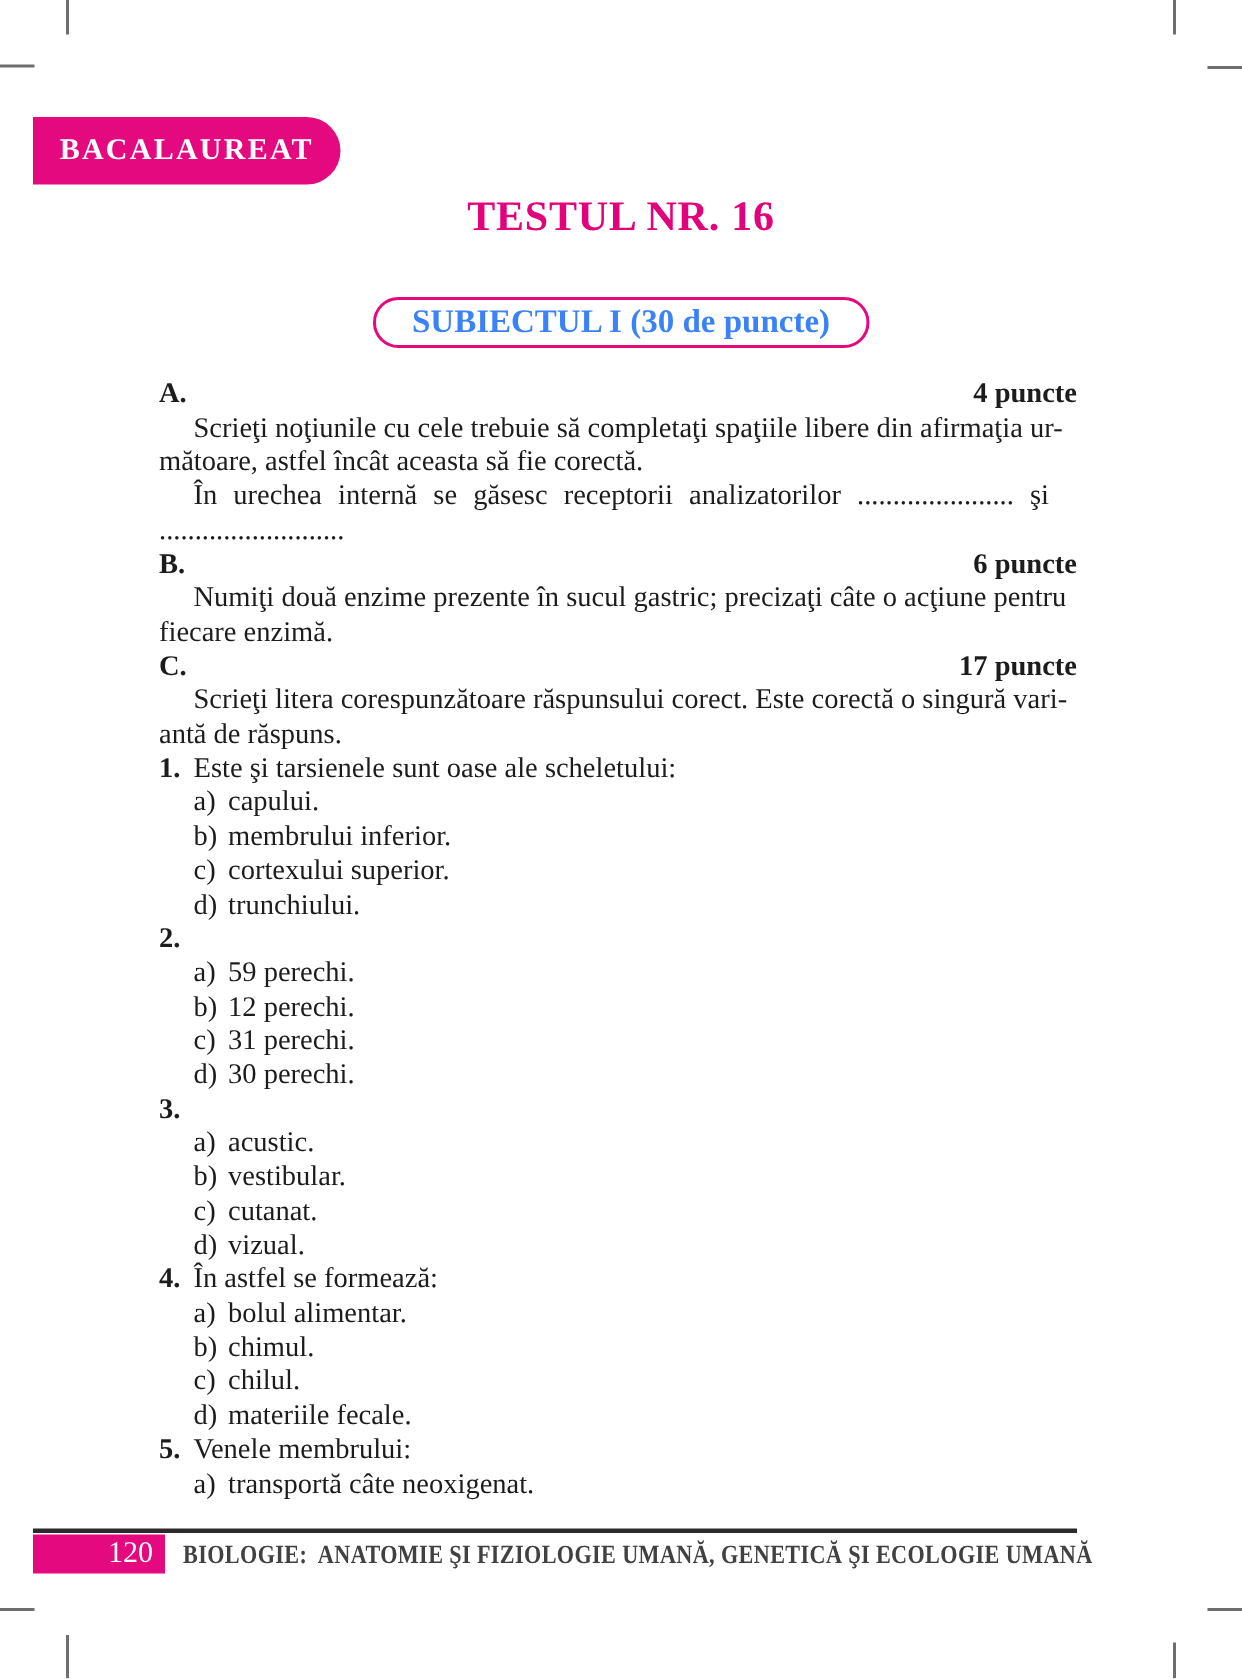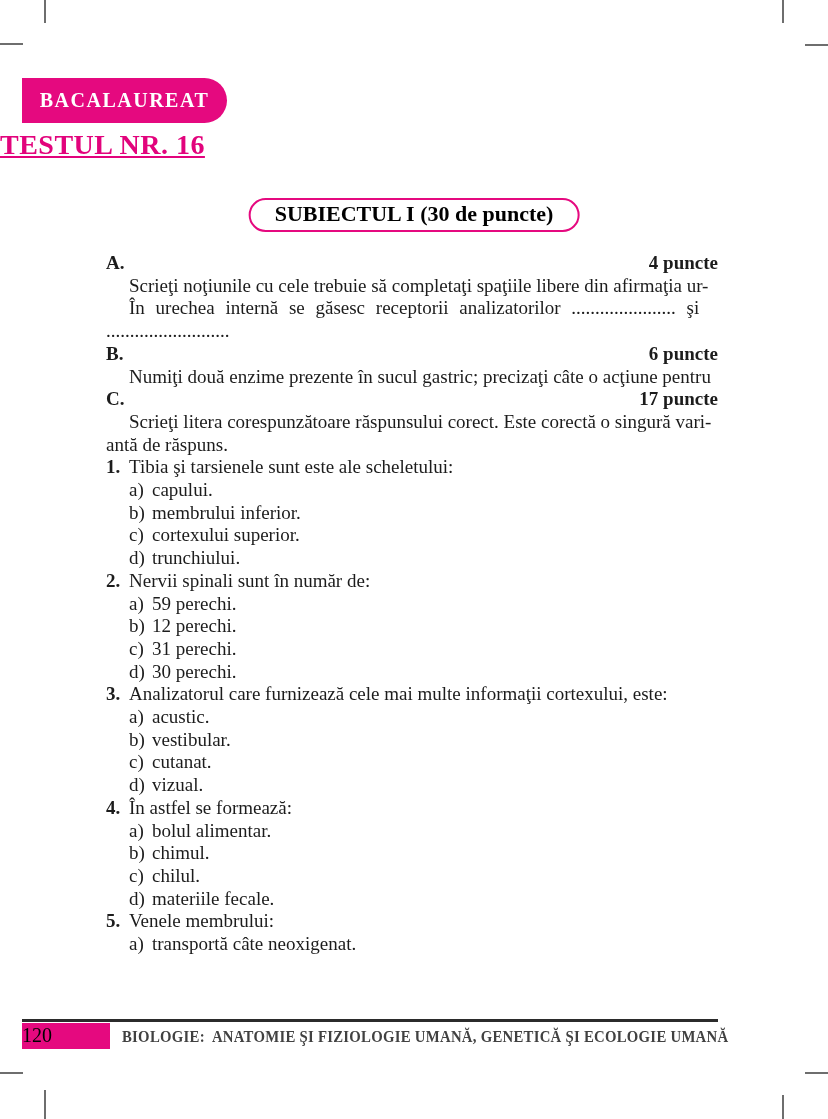--- a/index.html
+++ b/index.html
@@ -22,49 +22,49 @@
   
   .badge {
     position:absolute; left:22px; top:78px; width:205px; height:45px;
     border-radius:0 23px 23px 0;
     color:#fff; font-weight:bold; font-size:20px; letter-spacing:1.5px;
     line-height:45px; text-align:center; box-sizing:border-box;
   }
 
   
   .title {
-    position:absolute; left:0; top:129px; width:828px; text-align:left;
-    font-weight:bold; font-size:28px; letter-spacing:0.5px;text-decoration:underline;
+    position:absolute; left:0; top:129px; width:828px; text-align:center;
+    font-weight:bold; font-size:28px; letter-spacing:0.5px;
   }
 
   
   .pill {
     position:absolute; left:414px; top:198px; transform:translateX(-50%);
     border:2.5px solid; border-radius:19px; padding:1px 24px 3px 24px;
-    font-weight:bold; font-size:22px; color:#000000; white-space:nowrap;
+    font-weight:bold; font-size:22px; color:#3b82f6; white-space:nowrap;
   }
 
   
   .doc-body {
     position:absolute; left:106px; top:252px; width:612px;
     font-size:19px; line-height:22.7px;
   }
   .sec { display:flex; justify-content:space-between; font-weight:bold; }
   .p.indent { padding-left:23px; }
   .p.justify { word-spacing:6px; }
   .q { display:flex; }
   .q .num { flex:none; width:23px; font-weight:bold; }
   .o { display:flex; padding-left:23px; }
   .o .letter { flex:none; width:23px; }
 
   
   .footer-rule { position:absolute; left:22px; top:1019px; width:696px; height:3px; background:#2b2b2b; }
   .footer-pageno {
     position:absolute; left:22px; top:1023px; width:88px; height:26px;
-    color:#000000; font-size:20px; line-height:25px; text-align:left;
+    color:#ffffff; font-size:20px; line-height:25px; text-align:right;
     padding-right:8px; box-sizing:border-box;
   }
   .footer-text {
     position:absolute; left:122px; top:1023px; height:26px; line-height:26px;
     font-weight:bold; font-size:17.5px; color:#414141; white-space:pre;
     transform:scaleX(0.845); transform-origin:left center; letter-spacing:0.3px;
   }
 </style>
 </head>
 <body>
@@ -87,76 +87,76 @@
   <div class="pill" style="border-color: rgb(229, 9, 127);">
     <span>SUBIECTUL I (30 de puncte)</span>
   </div>
 
   <div class="doc-body" id="doc-body">
       <div class="sec">
         <span class="sec-letter">A.</span>
         <span class="sec-points">4 puncte</span>
       </div>
       <div class="p indent">Scrieţi noţiunile cu cele trebuie să completaţi spaţiile libere din afirmaţia ur-</div>
+      <div class="p">mătoare, astfel încât aceasta să fie corectă.</div>
       <div class="p indent justify">În urechea internă se găsesc receptorii analizatorilor ...................... şi</div>
       <div class="p">..........................</div>
       <div class="sec">
         <span class="sec-letter">B.</span>
         <span class="sec-points">6 puncte</span>
       </div>
       <div class="p indent">Numiţi două enzime prezente în sucul gastric; precizaţi câte o acţiune pentru</div>
+      <div class="p">fiecare enzimă.</div>
       <div class="sec">
         <span class="sec-letter">C.</span>
         <span class="sec-points">17 puncte</span>
       </div>
       <div class="p indent">Scrieţi litera corespunzătoare răspunsului corect. Este corectă o singură vari-</div>
       <div class="p">antă de răspuns.</div>
       <div class="q">
         <span class="num">1.</span>
-        <span>Tibia şi tarsienele sunt este ale scheletului:</span>
+        <span>Este şi tarsienele sunt oase ale scheletului:</span>
       </div>
       <div class="o">
         <span class="letter">a)</span>
         <span>capului.</span>
       </div>
       <div class="o">
         <span class="letter">b)</span>
         <span>membrului inferior.</span>
       </div>
       <div class="o">
         <span class="letter">c)</span>
         <span>cortexului superior.</span>
       </div>
       <div class="o">
         <span class="letter">d)</span>
         <span>trunchiului.</span>
       </div>
       <div class="q">
         <span class="num">2.</span>
-        <span>Nervii spinali sunt în număr de:</span>
       </div>
       <div class="o">
         <span class="letter">a)</span>
         <span>59 perechi.</span>
       </div>
       <div class="o">
         <span class="letter">b)</span>
         <span>12 perechi.</span>
       </div>
       <div class="o">
         <span class="letter">c)</span>
         <span>31 perechi.</span>
       </div>
       <div class="o">
         <span class="letter">d)</span>
         <span>30 perechi.</span>
       </div>
       <div class="q">
         <span class="num">3.</span>
-        <span>Analizatorul care furnizează cele mai multe informaţii cortexului, este:</span>
       </div>
       <div class="o">
         <span class="letter">a)</span>
         <span>acustic.</span>
       </div>
       <div class="o">
         <span class="letter">b)</span>
         <span>vestibular.</span>
       </div>
       <div class="o">

